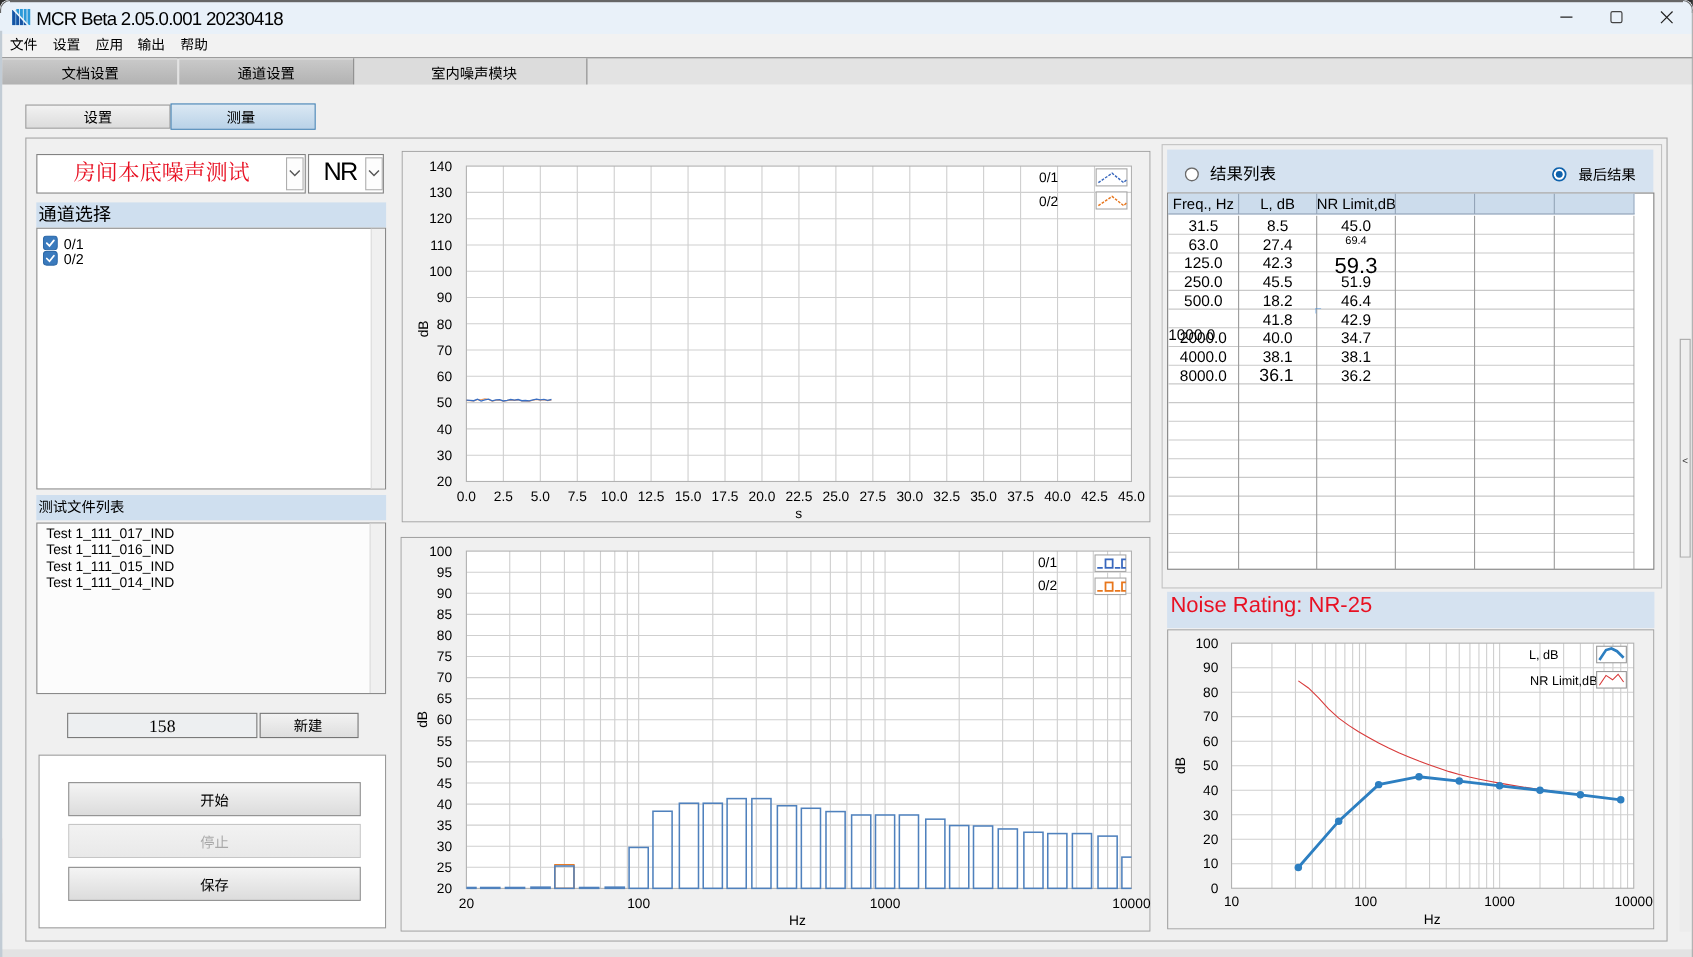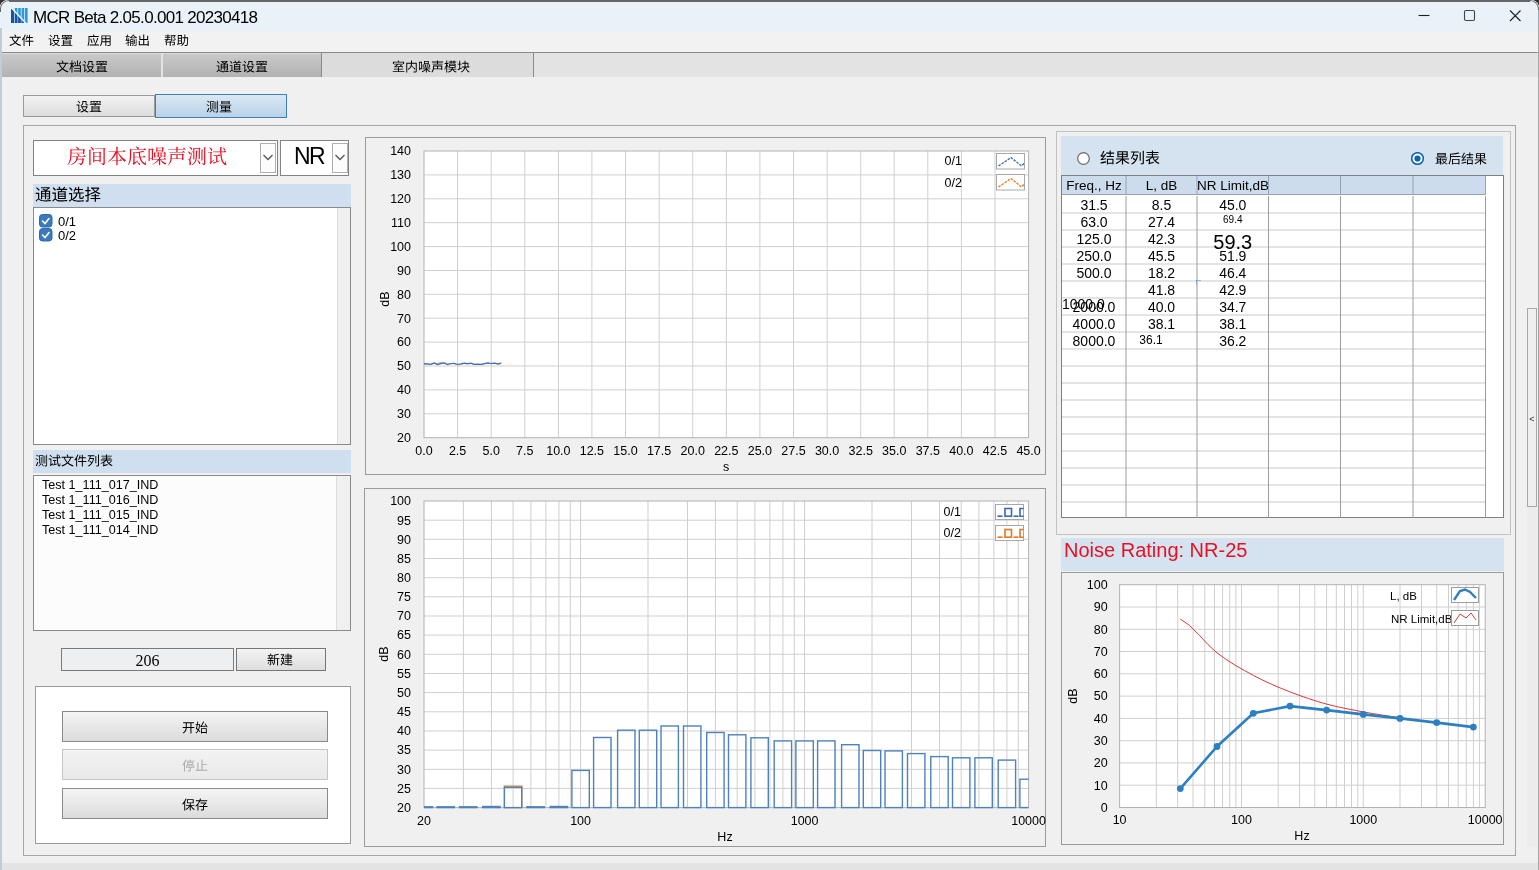--- a/index.html
+++ b/index.html
@@ -151,21 +151,21 @@
       <path transform="translate(52.00,11.44) scale(0.013000,-0.013000)" d="M642 724V164H716V724ZM848 835V17C848 1 842 -4 826 -4C810 -5 758 -5 703 -3C713 -24 725 -56 728 -76C805 -76 853 -74 882 -63C912 -51 924 -29 924 18V835ZM181 302C232 267 294 218 333 181C265 85 178 17 79 -22C95 -37 115 -66 124 -85C336 10 491 205 541 552L495 566L482 563H257C273 611 287 662 299 714H571V786H61V714H224C189 561 133 419 53 326C70 315 99 290 111 276C158 335 198 409 232 494H459C440 400 411 317 373 247C334 281 273 326 224 357Z" fill="#000"></path>
       <path transform="translate(65.00,11.44) scale(0.013000,-0.013000)" d="M252 -79C275 -64 312 -51 591 38C587 54 581 83 579 104L335 31V251C395 292 449 337 492 385C570 175 710 23 917 -46C928 -26 950 3 967 19C868 48 783 97 714 162C777 201 850 253 908 302L846 346C802 303 732 249 672 207C628 259 592 319 566 385H934V450H536V539H858V601H536V686H902V751H536V840H460V751H105V686H460V601H156V539H460V450H65V385H397C302 300 160 223 36 183C52 168 74 140 86 122C142 142 201 170 258 203V55C258 15 236 -2 219 -11C231 -27 247 -61 252 -79Z" fill="#000"></path>
     </svg>
 <div class="abs" style="left:33px;top:475px;width:318px;height:156px;background:#fcfcfc;border:1px solid #8a8a8a"></div>
 <div class="abs" style="left:336px;top:476px;width:14px;height:154px;background:#f0f0f0;border-left:1px solid #dcdcdc"></div>
 <div class="abs" style="left:42px;top:478.0px;font-size:12.6px;color:#000">Test 1_111_017_IND</div>
 <div class="abs" style="left:42px;top:492.9px;font-size:12.6px;color:#000">Test 1_111_016_IND</div>
 <div class="abs" style="left:42px;top:507.8px;font-size:12.6px;color:#000">Test 1_111_015_IND</div>
 <div class="abs" style="left:42px;top:522.7px;font-size:12.6px;color:#000">Test 1_111_014_IND</div>
 <div class="abs" style="left:61px;top:648px;width:173px;height:23px;background:#edeff1;border:1px solid #7a7a7a"></div>
-<div class="abs" style="left:61px;top:651.5px;width:173px;text-align:center;font-size:16px;font-family:'Liberation Serif',serif;color:#000">206</div>
+<div class="abs" style="left:61px;top:651.5px;width:173px;text-align:center;font-size:16px;font-family:'Liberation Serif',serif;color:#000">158</div>
 <div class="abs" style="left:236px;top:648px;width:90px;height:23px;background:linear-gradient(#f3f3f3,#dedede);border:1px solid #757575"></div>
 <svg style="position:absolute;left:267px;top:653px;overflow:visible" width="28" height="17">
       <path transform="translate(0.00,11.44) scale(0.013000,-0.013000)" d="M360 213C390 163 426 95 442 51L495 83C480 125 444 190 411 240ZM135 235C115 174 82 112 41 68C56 59 82 40 94 30C133 77 173 150 196 220ZM553 744V400C553 267 545 95 460 -25C476 -34 506 -57 518 -71C610 59 623 256 623 400V432H775V-75H848V432H958V502H623V694C729 710 843 736 927 767L866 822C794 792 665 762 553 744ZM214 827C230 799 246 765 258 735H61V672H503V735H336C323 768 301 811 282 844ZM377 667C365 621 342 553 323 507H46V443H251V339H50V273H251V18C251 8 249 5 239 5C228 4 197 4 162 5C172 -13 182 -41 184 -59C233 -59 267 -58 290 -47C313 -36 320 -18 320 17V273H507V339H320V443H519V507H391C410 549 429 603 447 652ZM126 651C146 606 161 546 165 507L230 525C225 563 208 622 187 665Z" fill="#000"></path>
       <path transform="translate(13.00,11.44) scale(0.013000,-0.013000)" d="M394 755V695H581V620H330V561H581V483H387V422H581V345H379V288H581V209H337V149H581V49H652V149H937V209H652V288H899V345H652V422H876V561H945V620H876V755H652V840H581V755ZM652 561H809V483H652ZM652 620V695H809V620ZM97 393C97 404 120 417 135 425H258C246 336 226 259 200 193C173 233 151 283 134 343L78 322C102 241 132 177 169 126C134 60 89 8 37 -30C53 -40 81 -66 92 -80C140 -43 183 7 218 70C323 -30 469 -55 653 -55H933C937 -35 951 -2 962 14C911 13 694 13 654 13C485 13 347 35 249 132C290 225 319 342 334 483L292 493L278 492H192C242 567 293 661 338 758L290 789L266 778H64V711H237C197 622 147 540 129 515C109 483 84 458 66 454C76 439 91 408 97 393Z" fill="#000"></path>
     </svg>
 <div class="abs" style="left:35px;top:686px;width:316px;height:158px;background:#fff;border:1px solid #9a9a9a"></div>
 <div class="abs" style="left:62px;top:711px;width:266px;height:31px;background:linear-gradient(#f4f4f4,#dcdcdc);border:1px solid #8a8a8a"></div>
 <svg style="position:absolute;left:182px;top:720.5px;overflow:visible" width="28" height="17">
       <path transform="translate(0.00,11.44) scale(0.013000,-0.013000)" d="M649 703V418H369V461V703ZM52 418V346H288C274 209 223 75 54 -28C74 -41 101 -66 114 -84C299 33 351 189 365 346H649V-81H726V346H949V418H726V703H918V775H89V703H293V461L292 418Z" fill="#000"></path>
       <path transform="translate(13.00,11.44) scale(0.013000,-0.013000)" d="M462 327V-80H531V-36H833V-78H905V327ZM531 31V259H833V31ZM429 407C458 419 501 423 873 452C886 426 897 402 905 381L969 414C938 491 868 608 800 695L740 666C774 622 808 569 838 517L519 497C585 587 651 703 705 819L627 841C577 714 495 580 468 544C443 508 423 484 404 480C413 460 425 423 429 407ZM202 565H316C304 437 281 329 247 241C213 268 178 295 144 319C163 390 184 477 202 565ZM65 292C115 258 168 216 217 174C171 84 112 20 40 -19C56 -33 76 -60 86 -78C162 -31 223 34 271 124C309 87 342 52 364 21L410 82C385 115 347 154 303 193C349 305 377 448 389 630L345 637L333 635H216C229 703 240 770 248 831L178 836C171 774 161 705 148 635H43V565H134C113 462 88 363 65 292Z" fill="#000"></path>
@@ -456,21 +456,21 @@
 <div class="abs" style="left:1062px;top:296px;width:64px;text-align:left;font-size:14px;color:#000">1000.0</div>
 <div class="abs" style="left:1126px;top:281.5px;width:71px;text-align:center;font-size:14px;color:#000">41.8</div>
 <div class="abs" style="left:1197px;top:281.5px;width:71.5px;text-align:center;font-size:14px;color:#000">42.9</div>
 <div class="abs" style="left:1062px;top:298.5px;width:64px;text-align:center;font-size:14px;color:#000">2000.0</div>
 <div class="abs" style="left:1126px;top:298.5px;width:71px;text-align:center;font-size:14px;color:#000">40.0</div>
 <div class="abs" style="left:1197px;top:298.5px;width:71.5px;text-align:center;font-size:14px;color:#000">34.7</div>
 <div class="abs" style="left:1062px;top:315.5px;width:64px;text-align:center;font-size:14px;color:#000">4000.0</div>
 <div class="abs" style="left:1126px;top:315.5px;width:71px;text-align:center;font-size:14px;color:#000">38.1</div>
 <div class="abs" style="left:1197px;top:315.5px;width:71.5px;text-align:center;font-size:14px;color:#000">38.1</div>
 <div class="abs" style="left:1062px;top:332.5px;width:64px;text-align:center;font-size:14px;color:#000">8000.0</div>
-<div class="abs" style="left:1126px;top:332.5px;width:50px;text-align:center;font-size:12px;color:#000">36.1</div>
+<div class="abs" style="left:1126px;top:332.5px;width:50px;text-align:right;font-size:16px;color:#000">36.1</div>
 <div class="abs" style="left:1197px;top:332.5px;width:71.5px;text-align:center;font-size:14px;color:#000">36.2</div>
 <svg class="abs" style="left:1196px;top:280px" width="6" height="6">
       <path d="M0 5 L0 0 L5 0" stroke="#4a90d9" fill="none"></path>
     </svg>
 <div class="abs" style="left:1061px;top:538px;width:443px;height:33px;background:#d5e2f0"></div>
 <div class="abs" style="left:1064px;top:539px;font-size:20px;color:#e81123">Noise Rating: NR-25</div>
 <svg class="abs" style="left:1061px;top:572px" width="443" height="273">
       <rect x="0.5" y="0.5" width="442" height="272" fill="#f0f0f0" stroke="#9b9b9b"></rect>
       <rect x="58.6" y="12.7" width="365.6" height="222.8" fill="#fff"></rect>
       <g stroke="#cfcfcf" stroke-width="1">

